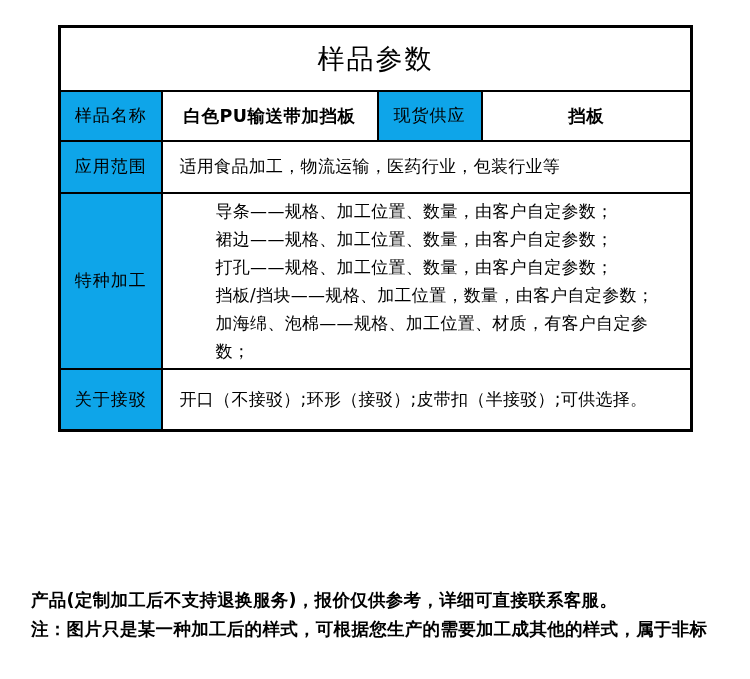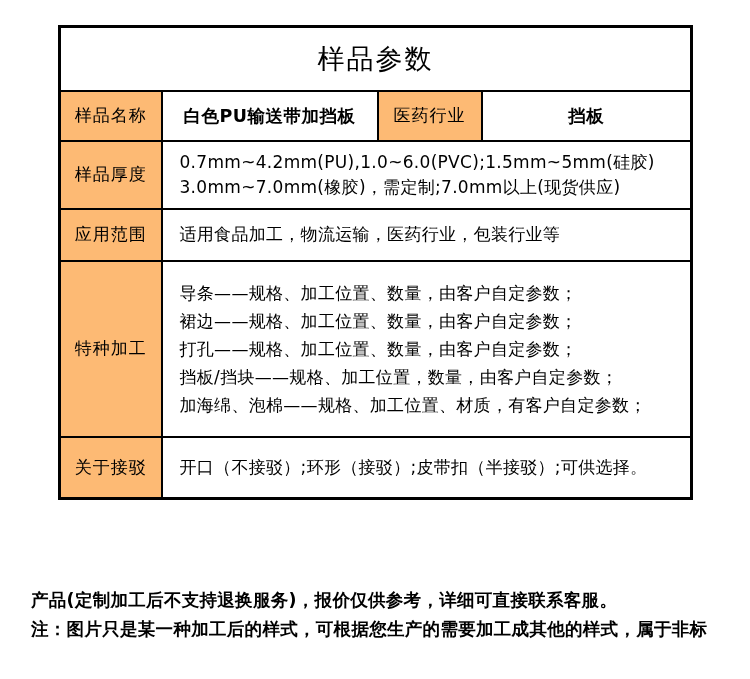--- a/index.html
+++ b/index.html
@@ -27,21 +27,21 @@
     color: #000000;
   }
   .title-cell {
     height: 64px;
     text-align: center;
     font-size: 27px;
     font-weight: normal;
     letter-spacing: 2px;
   }
   .label-cell {
-    background: #fdba74;
+    background: #0ea5e9;
     text-align: center;
     font-size: 17px;
     letter-spacing: 1px;
   }
   .value-cell-bold {
     text-align: center;
     font-size: 17.5px;
     font-weight: bold;
     letter-spacing: 0.5px;
   }
@@ -51,21 +51,21 @@
     padding-right: 8px;
     font-size: 17px;
     letter-spacing: 0.3px;
   }
   .row-name td    { height: 50px; }
   .row-material td{ height: 49px; }
   .row-thickness td { height: 68px; }
   .row-thickness .content-cell div { line-height: 25px; }
   .row-application td { height: 52px; }
   .row-special td { height: 176px; }
-  .row-special .content-cell div { line-height: 28px; }
+  .row-special .content-cell div { line-height: 28px; margin-left: 36px; }
   .row-splicing td { height: 62px; }
   .note {
     position: absolute;
     left: 31px;
     top: 586px;
     width: 695px;
     font-size: 17.5px;
     font-weight: bold;
     line-height: 29px;
     letter-spacing: 0.3px;
@@ -83,32 +83,25 @@
     <col style="width:210px">
   </colgroup>
   <tbody>
     <tr>
       <td class="title-cell" colspan="4">样品参数</td>
     </tr>
 
     <tr class="row-name">
       <td class="label-cell">样品名称</td>
       <td class="value-cell-bold">白色PU输送带加挡板</td>
-      <td class="label-cell">医药行业</td>
+      <td class="label-cell">现货供应</td>
       <td class="value-cell-bold">挡板</td>
     </tr>
 
 
-    <tr class="row-thickness">
-      <td class="label-cell">样品厚度</td>
-      <td class="content-cell" colspan="3">
-        <div>0.7mm~4.2mm(PU),1.0~6.0(PVC);1.5mm~5mm(硅胶)</div>
-        <div>3.0mm~7.0mm(橡胶)，需定制;7.0mm以上(现货供应)</div>
-      </td>
-    </tr>
 
     <tr class="row-application">
       <td class="label-cell">应用范围</td>
       <td class="content-cell" colspan="3">适用食品加工，物流运输，医药行业，包装行业等</td>
     </tr>
 
     <tr class="row-special">
       <td class="label-cell">特种加工</td>
       <td class="content-cell" colspan="3">
         <div>导条——规格、加工位置、数量，由客户自定参数；</div>

